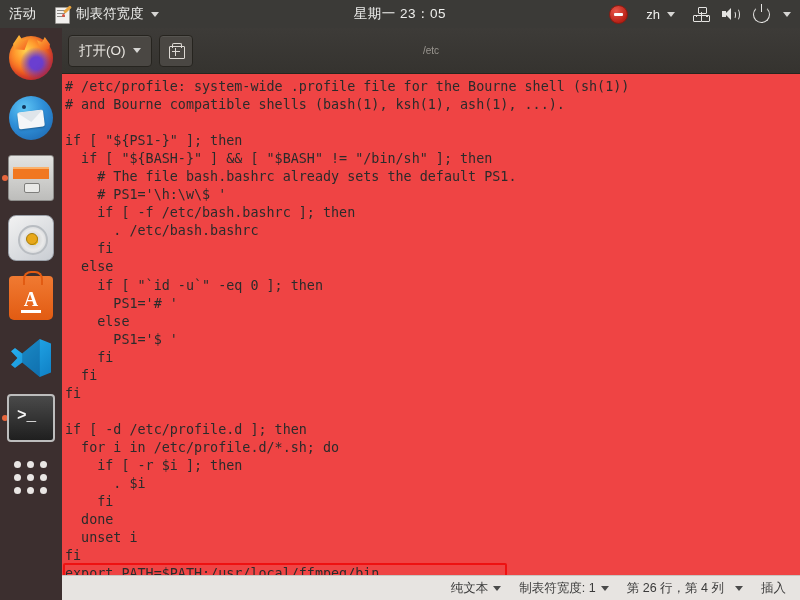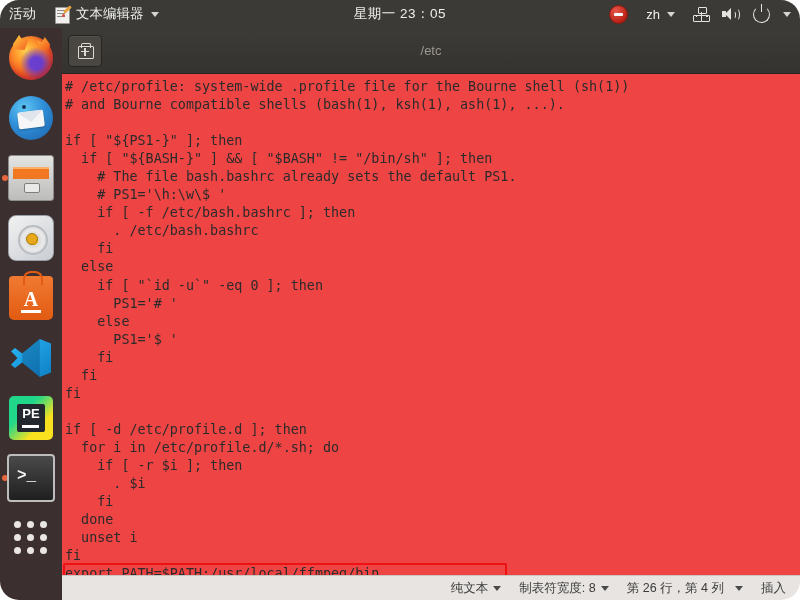--- a/index.html
+++ b/index.html
@@ -10,21 +10,20 @@
     overflow: hidden;
     background: #ffffff;
     font-family: "Liberation Sans", sans-serif;
   }
 
   #screen {
     position: relative;
     width: 800px;
     height: 600px;
     overflow: hidden;
-    border-radius: 19px;
   }
 
   
   #top-panel {
     position: absolute;
     left: 0; top: 0;
     width: 800px; height: 28px;
     background: #3b3a37;
     display: flex;
     align-items: center;
@@ -433,21 +432,21 @@
     pointer-events: none;
   }
   .hb-title .t {
     color: #f3f1ef;
     font-size: 14px;
     font-weight: bold;
     line-height: 16px;
   }
   .hb-title .s {
     color: #9b9791;
-    font-size: 13px;
+    font-size: 10px;
     line-height: 14px;
   }
   .save-doc-icon { width: 16px; height: 16px; position: relative; }
   .save-doc-icon .body {
     position:absolute; left: 1px; bottom: 0;
     width: 14px; height: 11px;
     border: 1.6px solid #ddd9d4;
     border-radius: 1px;
   }
   .save-doc-icon .top {
@@ -554,21 +553,21 @@
       <div class="tp-item">
         <span>活动</span>
       </div>
       <div class="tp-item">
         <span class="app-mini-icon">
           <span class="pad"></span>
             <span class="lines"></span>
             <span class="pen"></span>
             <span class="nib"></span>
         </span>
-        <span>文本编辑器</span>
+        <span>制表符宽度</span>
         <span class="caret"></span>
       </div>
     </div>
 
     <div class="tp-center">
       <div class="tp-item">
         <span class="clock-text">星期一 23：05</span>
       </div>
     </div>
 
@@ -642,27 +641,20 @@
       </span>
     </div>
 
     <div class="dock-item">
       <span class="dicon ico-vscode">
         <span class="vs"></span>
           <span class="vs2"></span>
       </span>
     </div>
 
-    <div class="dock-item">
-      <span class="dicon ico-pe">
-        <span class="blk"></span>
-        <span class="petxt">PE</span>
-        <span class="peline"></span>
-      </span>
-    </div>
 
     <div class="dock-item">
       <span class="dock-run-dot"></span>
       <span class="dicon ico-term">
         <span class="prompt">&gt;_</span>
       </span>
     </div>
 
     <div class="dock-item">
       <span class="ico-grid">
@@ -676,20 +668,24 @@
           <span></span>
           <span></span>
       </span>
     </div>
   </div>
 
   <div id="window">
 
     <div id="headerbar">
       <div class="hb-left">
+        <div class="hb-btn">
+          <span>打开(O)</span>
+          <span class="caret"></span>
+        </div>
         <div class="hb-btn icon-only">
           <span class="save-doc-icon">
             <span class="top"></span>
               <span class="body"></span>
             <span class="plus-h"></span>
               <span class="plus-v"></span>
           </span>
         </div>
       </div>
 
@@ -730,21 +726,21 @@
 export PATH=$PATH:/usr/local/ffmpeg/bin</pre>
       <div id="annotation-box" style="top: 489.35px;"></div>
     </div>
 
     <div id="statusbar">
       <div class="sb-item">
         <span>纯文本</span>
         <span class="caret-dark"></span>
       </div>
       <div class="sb-item">
-        <span>制表符宽度: 8</span>
+        <span>制表符宽度: 1</span>
         <span class="caret-dark"></span>
       </div>
       <div class="sb-item">
         <span>第 26 行，第 4 列</span>
         <span class="caret-dark" style="margin-left:6px;"></span>
       </div>
       <div class="sb-item">
         <span>插入</span>
       </div>
     </div>

